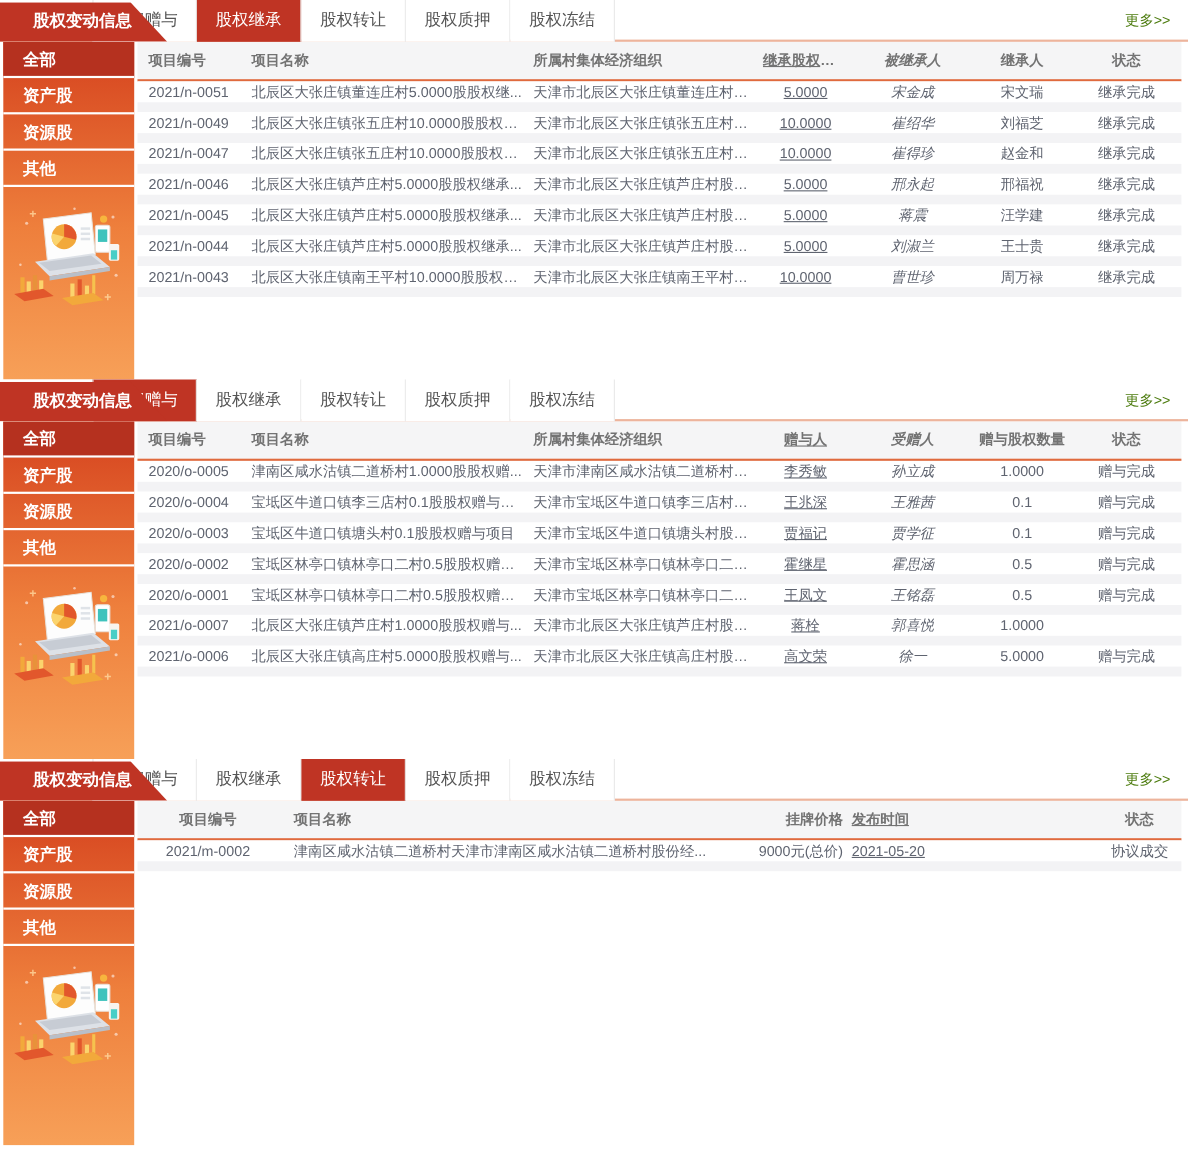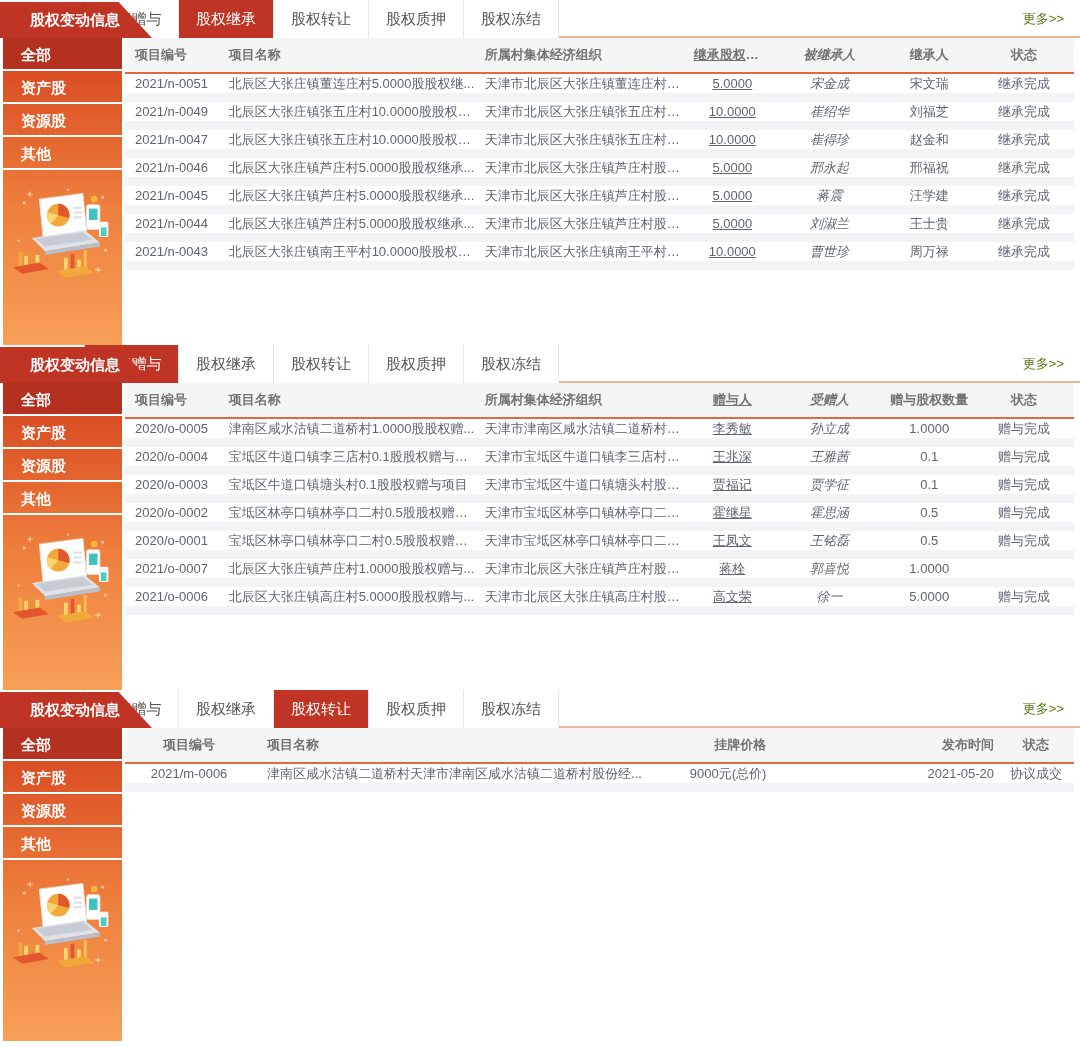--- a/index.html
+++ b/index.html
@@ -45,21 +45,21 @@
   .cols7 .c2 { width:22%; }
   .t-head.cols7 .c2 { }
   .cols7 .c3 { width:9%; text-align:center;text-decoration:underline; }
   .cols7 .c4 { width:11.5%; text-align:center;font-style:italic; }
   .cols7 .c5 { width:9.5%; text-align:center; }
   .cols7 .c6 { width:10.5%; text-align:center; }
   
   .cols5 .c0 { width:13.5%; text-align:center; }
   .cols5 .c1 { width:42.5%; padding-left:14px; }
   .cols5 .c2 { width:12%; text-align:right; }
-  .cols5 .c3 { width:24%; text-align:right; }
+  .cols5 .c3 { width:24%; text-align:left;text-decoration:underline; }
   .cols5 .c4 { width:8%; text-align:center; }
 </style>
 </head>
 <body>
 
 <section class="panel">
   <div class="hdr">
     <div class="ribbon">
       <span>股权变动信息</span>
     </div>
@@ -408,21 +408,21 @@
     <div class="table">
       <div class="t-head cols5">
           <span class="c c0">项目编号</span>
           <span class="c c1">项目名称</span>
           <span class="c c2">挂牌价格</span>
           <span class="c c3">发布时间</span>
           <span class="c c4">状态</span>
         </div>
       <div class="t-body">
           <div class="t-row cols5">
-            <span class="c c0">2021/m-0006</span>
+            <span class="c c0">2021/m-0002</span>
             <span class="c c1">津南区咸水沽镇二道桥村天津市津南区咸水沽镇二道桥村股份经...</span>
             <span class="c c2">9000元(总价)</span>
             <span class="c c3">2021-05-20</span>
             <span class="c c4">协议成交</span>
           </div>
         </div>
     </div>
   </div>
 </section>
 

